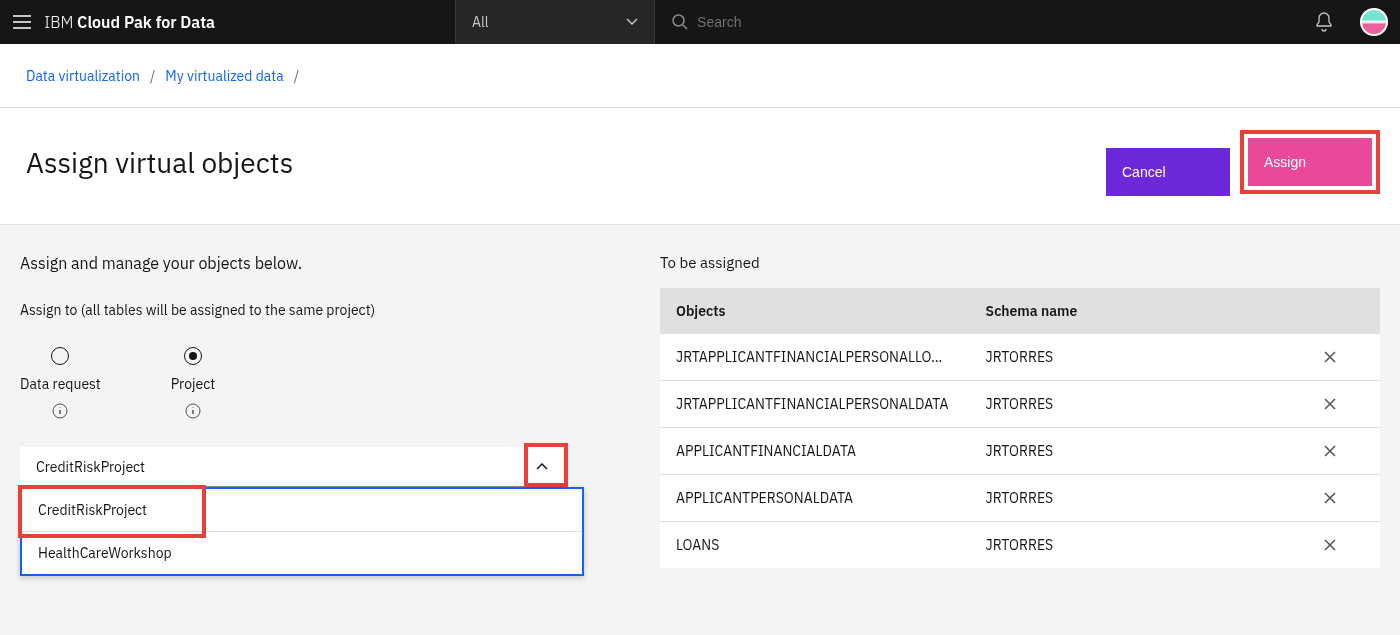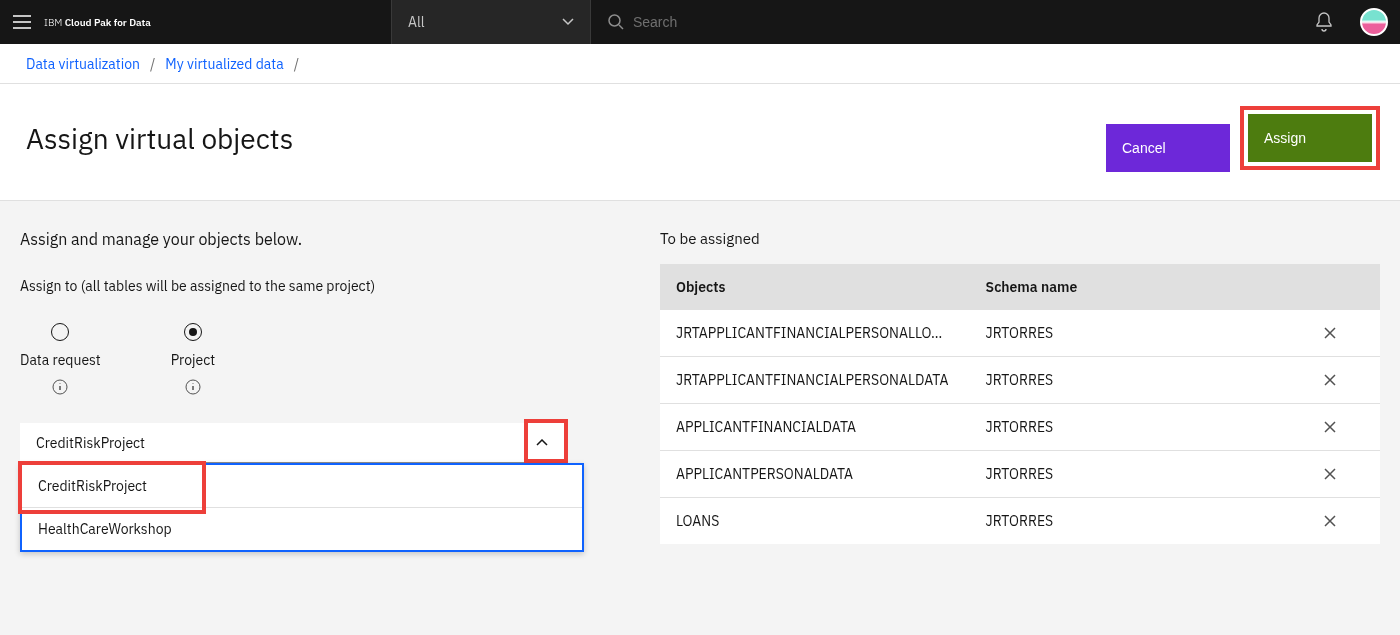--- a/index.html
+++ b/index.html
@@ -2,45 +2,45 @@
 <html><head>
 <meta charset="utf-8">
 <style>
   * { box-sizing: border-box; margin: 0; padding: 0; }
   body { font-family: "IBM Plex Sans", Arial, Helvetica, sans-serif; font-size: 14px; color: #161616; background: #fff; width: 1400px; height: 635px; overflow: hidden; }
 
   
   .header { background: #161616; height: 44px; display: flex; align-items: center; color: #fff; }
   .hamburger { width: 44px; height: 44px; display: flex; align-items: center; justify-content: center; cursor: pointer; }
   .hamburger svg { stroke: #fff; }
-  .brand { font-size: 10px; font-weight: 300; }
+  .brand { font-size: 16px; font-weight: 300; }
   .brand .bold { font-weight: 600; }
   .brand-area { display: flex; align-items: center; flex: 0 0 auto; padding-right: 20px; }
   .scope-dropdown { width: 200px; height: 44px; border-left: 1px solid #393939; border-right: 1px solid #393939; display: flex; align-items: center; justify-content: space-between; padding: 0 16px; cursor: pointer; background: #262626; gap: 36px;}
   .scope-dropdown span { color: #c6c6c6; }
   .search-area { flex: 1; display: flex; align-items: center; padding-left: 16px; height: 48px; }
   .search-icon { display: flex; align-items: center; justify-content: center; margin-right: 8px; }
   .search-input { background: transparent; border: none; outline: none; color: #c6c6c6; font-size: 14px; width: 200px; }
   .search-input::placeholder { color: #6f6f6f; }
   .header-right { display: flex; align-items: center; }
   .notif { width: 48px; height: 44px; display: flex; align-items: center; justify-content: center; cursor: pointer; }
   .avatar { width: 28px; height: 28px; border-radius: 50%; border: 2px solid #fff; background: linear-gradient(180deg, #78e2d0 40%, #ffffff 50%, #ec609c 60%); margin: 0 12px; cursor: pointer; }
 
   
-  .breadcrumb { height: 40px; border-bottom: 1px solid #e0e0e0; display: flex; align-items: center; padding: 0 26px; }
+  .breadcrumb { height: 64px; border-bottom: 1px solid #e0e0e0; display: flex; align-items: center; padding: 0 26px; }
   .breadcrumb a { color: #0f62fe; text-decoration: none; font-size: 14px; }
   .breadcrumb .sep { color: #6f6f6f; margin: 0 10px; }
 
   
   .page-head { display: flex; align-items: center; justify-content: space-between; padding: 20px 20px 28px 26px; border-bottom: 1px solid #e0e0e0; gap: 8px; }
   .page-title { font-size: 28px; font-weight: 400; letter-spacing: 0; }
   .btn-row { display: flex; gap: 10px; align-items: center; }
   .btn { height: 48px; padding: 0 16px; display: flex; align-items: center; font-size: 14px; cursor: pointer; border: none; min-width: 124px; }
   .btn-secondary { background: #6d28d9; color: #fff; margin-top: 20px; }
-  .btn-primary { background: #4d7c0f; color: #fff; }
+  .btn-primary { background: #ec4899; color: #fff; }
   .assign-highlight { border: 4px solid #ed3f3a; padding: 4px; display: inline-flex; }
 
   
   .body-area { background: #f4f4f4; padding: 28px 20px; display: flex; gap: 40px; height: calc(635px - 44px - 48px - 97px); }
   .left-col { flex: 0 0 600px; }
   .right-col { flex: 1; }
 
   .instr { font-size: 16px; margin-bottom: 28px; }
   .assign-label { font-size: 14px; color: #161616; margin-bottom: 28px; }
 

